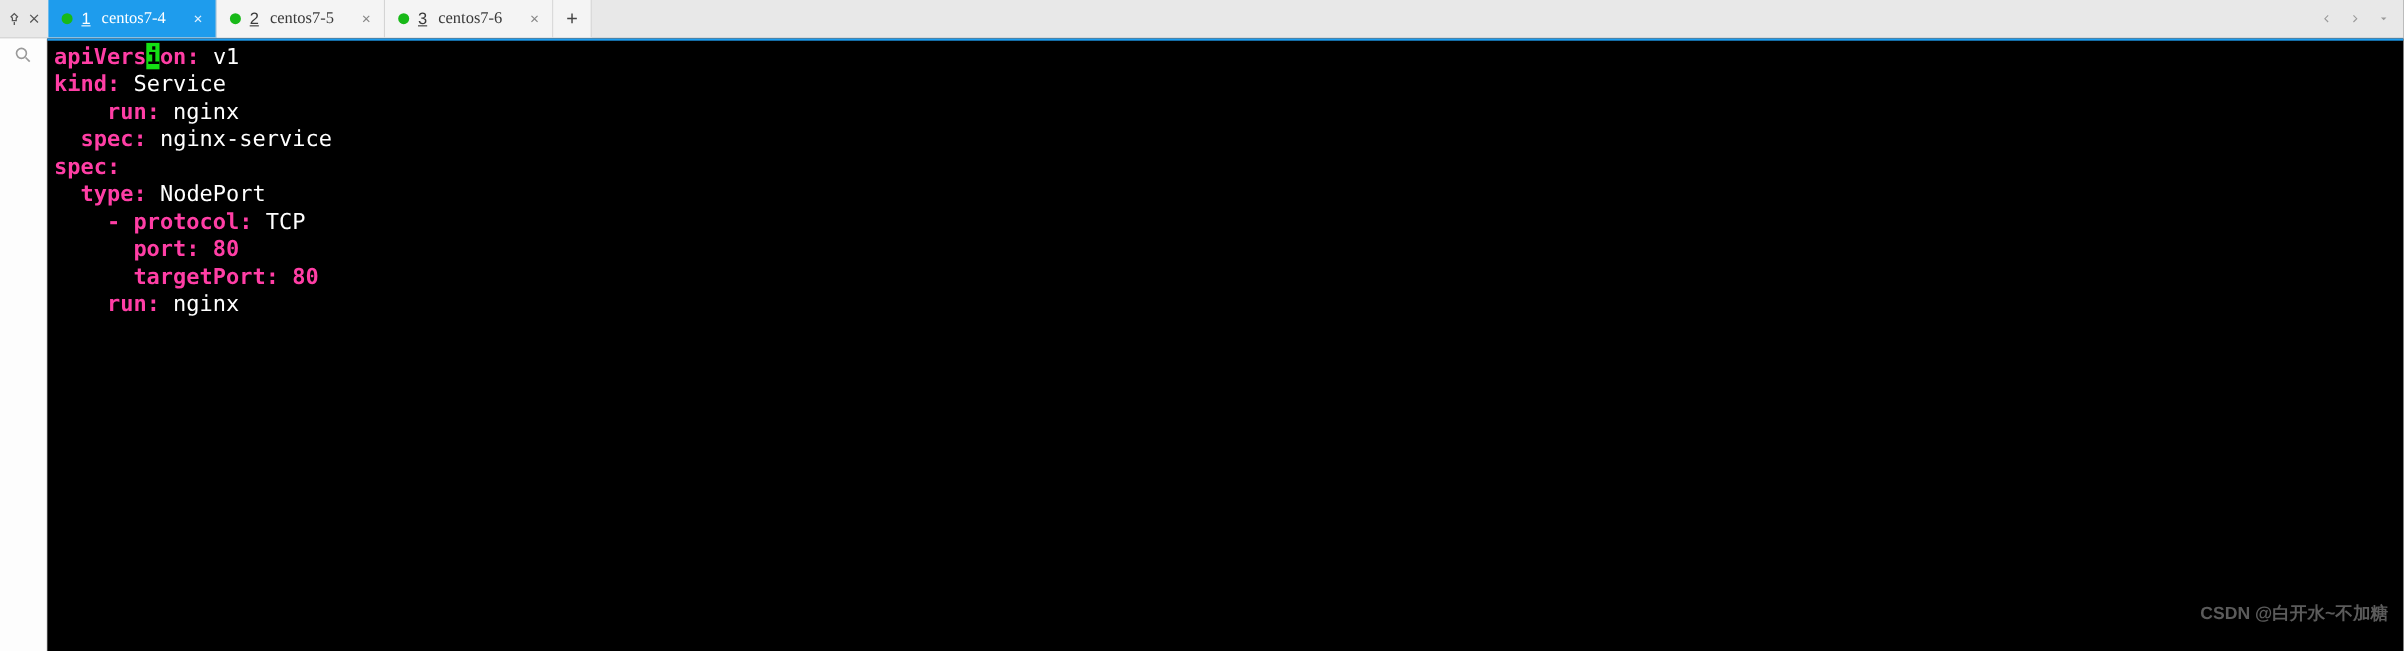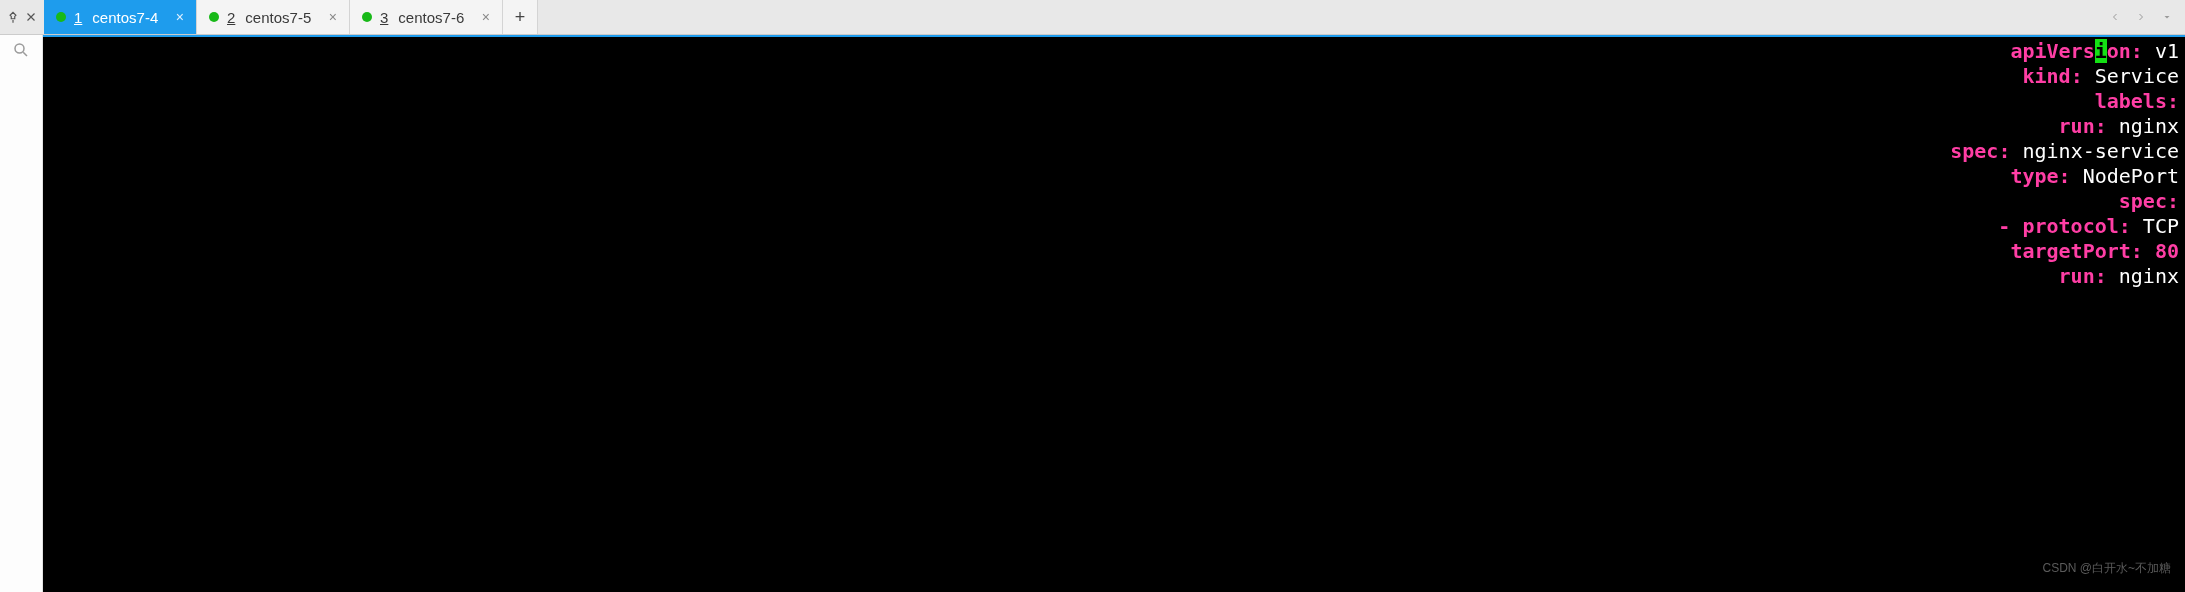--- a/index.html
+++ b/index.html
@@ -4,37 +4,37 @@
 <style>
   html,body{margin:0;padding:0;width:2185px;height:592px;background:#e8e8e8;font-family:"Segoe UI",Arial,sans-serif;overflow:hidden;}
   .toolbar{height:34px;background:#e8e8e8;display:flex;align-items:stretch;border-bottom:1px solid #ccc;}
   .toolbar-left{display:flex;align-items:center;padding:0 6px;gap:4px;color:#555;}
   .pin-icon svg,.close-toolbar-icon svg{width:14px;height:14px;display:block;}
   .tabs{display:flex;align-items:stretch;}
   .tab{display:flex;align-items:center;gap:8px;padding:0 10px 0 12px;border-right:1px solid #d4d4d4;background:#f4f4f4;cursor:pointer;font-size:15px;color:#3a3a3a;min-width:130px;white-space:nowrap;}
   .tab.active{background:#1e9ced;color:#fff;}
   .tab .dot{width:10px;height:10px;border-radius:50%;background:#18b918;flex:0 0 auto;}
   .tab .num{text-decoration:underline;margin-right:2px;}
-  .tab .tabname{flex:1;}
+  .tab .tabname{flex:1;font-family:Liberation Serif, serif;}
   .tab .close-x{font-size:14px;color:#888;padding:0 2px;line-height:1;}
   .tab.active .close-x{color:#e1f1ff;}
   .newtab{width:34px;display:flex;align-items:center;justify-content:center;color:#444;font-size:18px;border-right:1px solid #d4d4d4;background:#f4f4f4;cursor:pointer;}
   .toolbar-right{margin-left:auto;display:flex;align-items:center;gap:6px;padding-right:8px;color:#9a9a9a;}
   .nav-arrow svg,.menu-chevron svg{width:12px;height:12px;display:block;}
   .nav-arrow,.menu-chevron{padding:4px;cursor:pointer;}
   .content-row{display:flex;height:calc(592px - 34px);}
   .gutter{width:42px;background:#fdfdfd;border-right:1px solid #e3e3e3;display:flex;flex-direction:column;align-items:center;padding-top:6px;}
   .search-icon svg{width:18px;height:18px;display:block;color:#9a9a9a;}
   .terminal{flex:1;background:#000;color:#fff;font-family:"Consolas","DejaVu Sans Mono",monospace;font-size:20px;line-height:25px;padding:2px 6px 6px 6px;position:relative;border-top:2px solid #1e9ced;}
-  .line{white-space:pre;text-align:right;}
+  .line{white-space:pre;}
   .k{color:#ff3ea5;font-weight:bold;}
   .v{color:#ffffff;}
   .n{color:#ff3ea5;font-weight:bold;}
   .cursorbox{background:#14e014;color:#000;}
-  .watermark{position:absolute;right:14px;bottom:12px;color:#6b6b6b;font-size:12px;font-family:"Microsoft YaHei","Segoe UI",sans-serif;opacity:.85;pointer-events:none;}
+  .watermark{position:absolute;right:14px;bottom:22px;color:#6b6b6b;font-size:16px;font-family:"Microsoft YaHei","Segoe UI",sans-serif;opacity:.85;pointer-events:none;font-weight:bold;}
 </style>
 </head>
 <body>
 
 <div class="toolbar">
   <div class="toolbar-left">
     <span class="pin-icon">
       <svg viewBox="0 0 24 24" fill="none" stroke="currentColor" stroke-width="2">
           <path d="M12 17v5M7 9l5-5 5 5-2 2v4H9v-4L7 9z"></path>
         </svg>
@@ -93,23 +93,23 @@
       <svg viewBox="0 0 24 24" fill="none" stroke="currentColor" stroke-width="2">
           <circle cx="10" cy="10" r="6"></circle>
           <path d="M20 20l-5-5"></path>
         </svg>
     </span>
   </div>
 
   <div class="terminal">
 <div class="line"><span class="k">apiVers</span><span class="k cursorbox">i</span><span class="k">on</span><span class="k">:</span><span class="v"> v1</span></div>
 <div class="line"><span class="k">kind</span><span class="k">:</span><span class="v"> Service</span></div>
-<div class="line"><span>  </span><span class="k">labels</span><span class="k">:</span></div>
 <div class="line"><span>    </span><span class="k">run</span><span class="k">:</span><span class="v"> nginx</span></div>
 <div class="line"><span>  </span><span class="k">spec</span><span class="k">:</span><span class="v"> nginx-service</span></div>
+<div class="line"><span class="k">spec</span><span class="k">:</span></div>
 <div class="line"><span>  </span><span class="k">type</span><span class="k">:</span><span class="v"> NodePort</span></div>
-<div class="line"><span class="k">spec</span><span class="k">:</span></div>
 <div class="line"><span>    </span><span class="k">- </span><span class="k">protocol</span><span class="k">:</span><span class="v"> TCP</span></div>
+<div class="line"><span>      </span><span class="k">port</span><span class="k">:</span><span class="n"> 80</span></div>
 <div class="line"><span>      </span><span class="k">targetPort</span><span class="k">:</span><span class="n"> 80</span></div>
 <div class="line"><span>    </span><span class="k">run</span><span class="k">:</span><span class="v"> nginx</span></div>
     <div class="watermark">CSDN @白开水~不加糖</div>
   </div>
 </div>
 
 </body></html>

